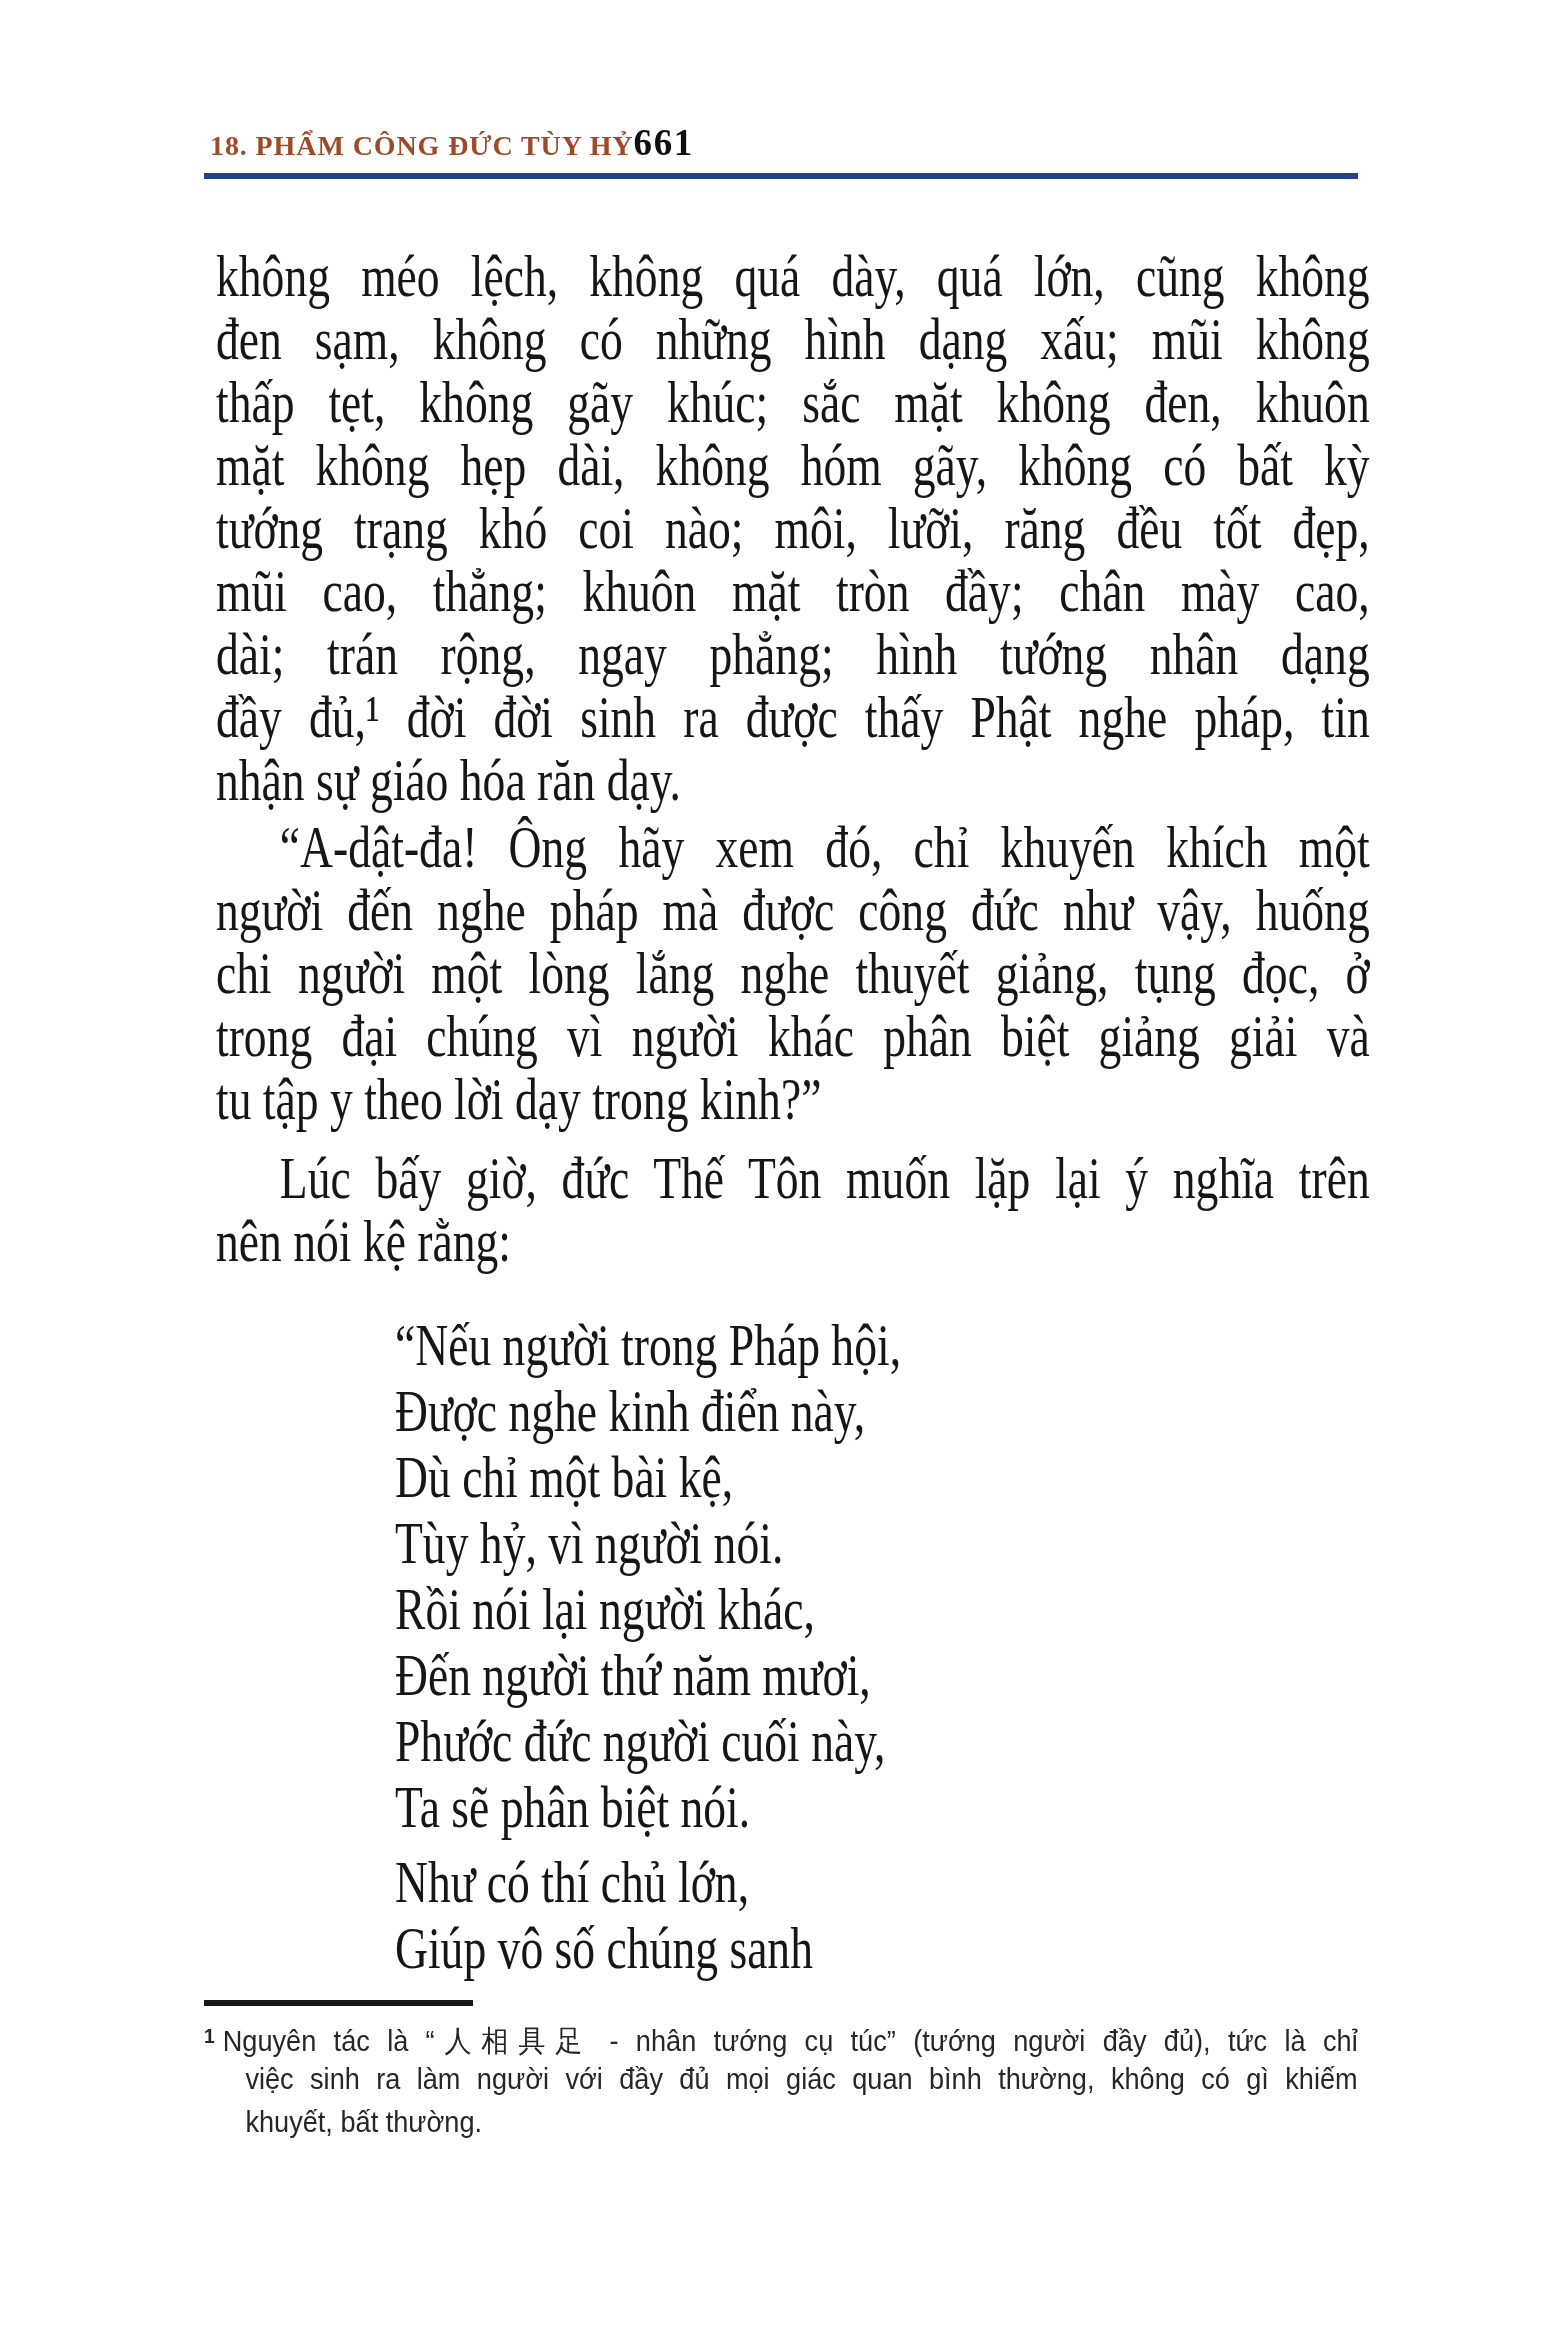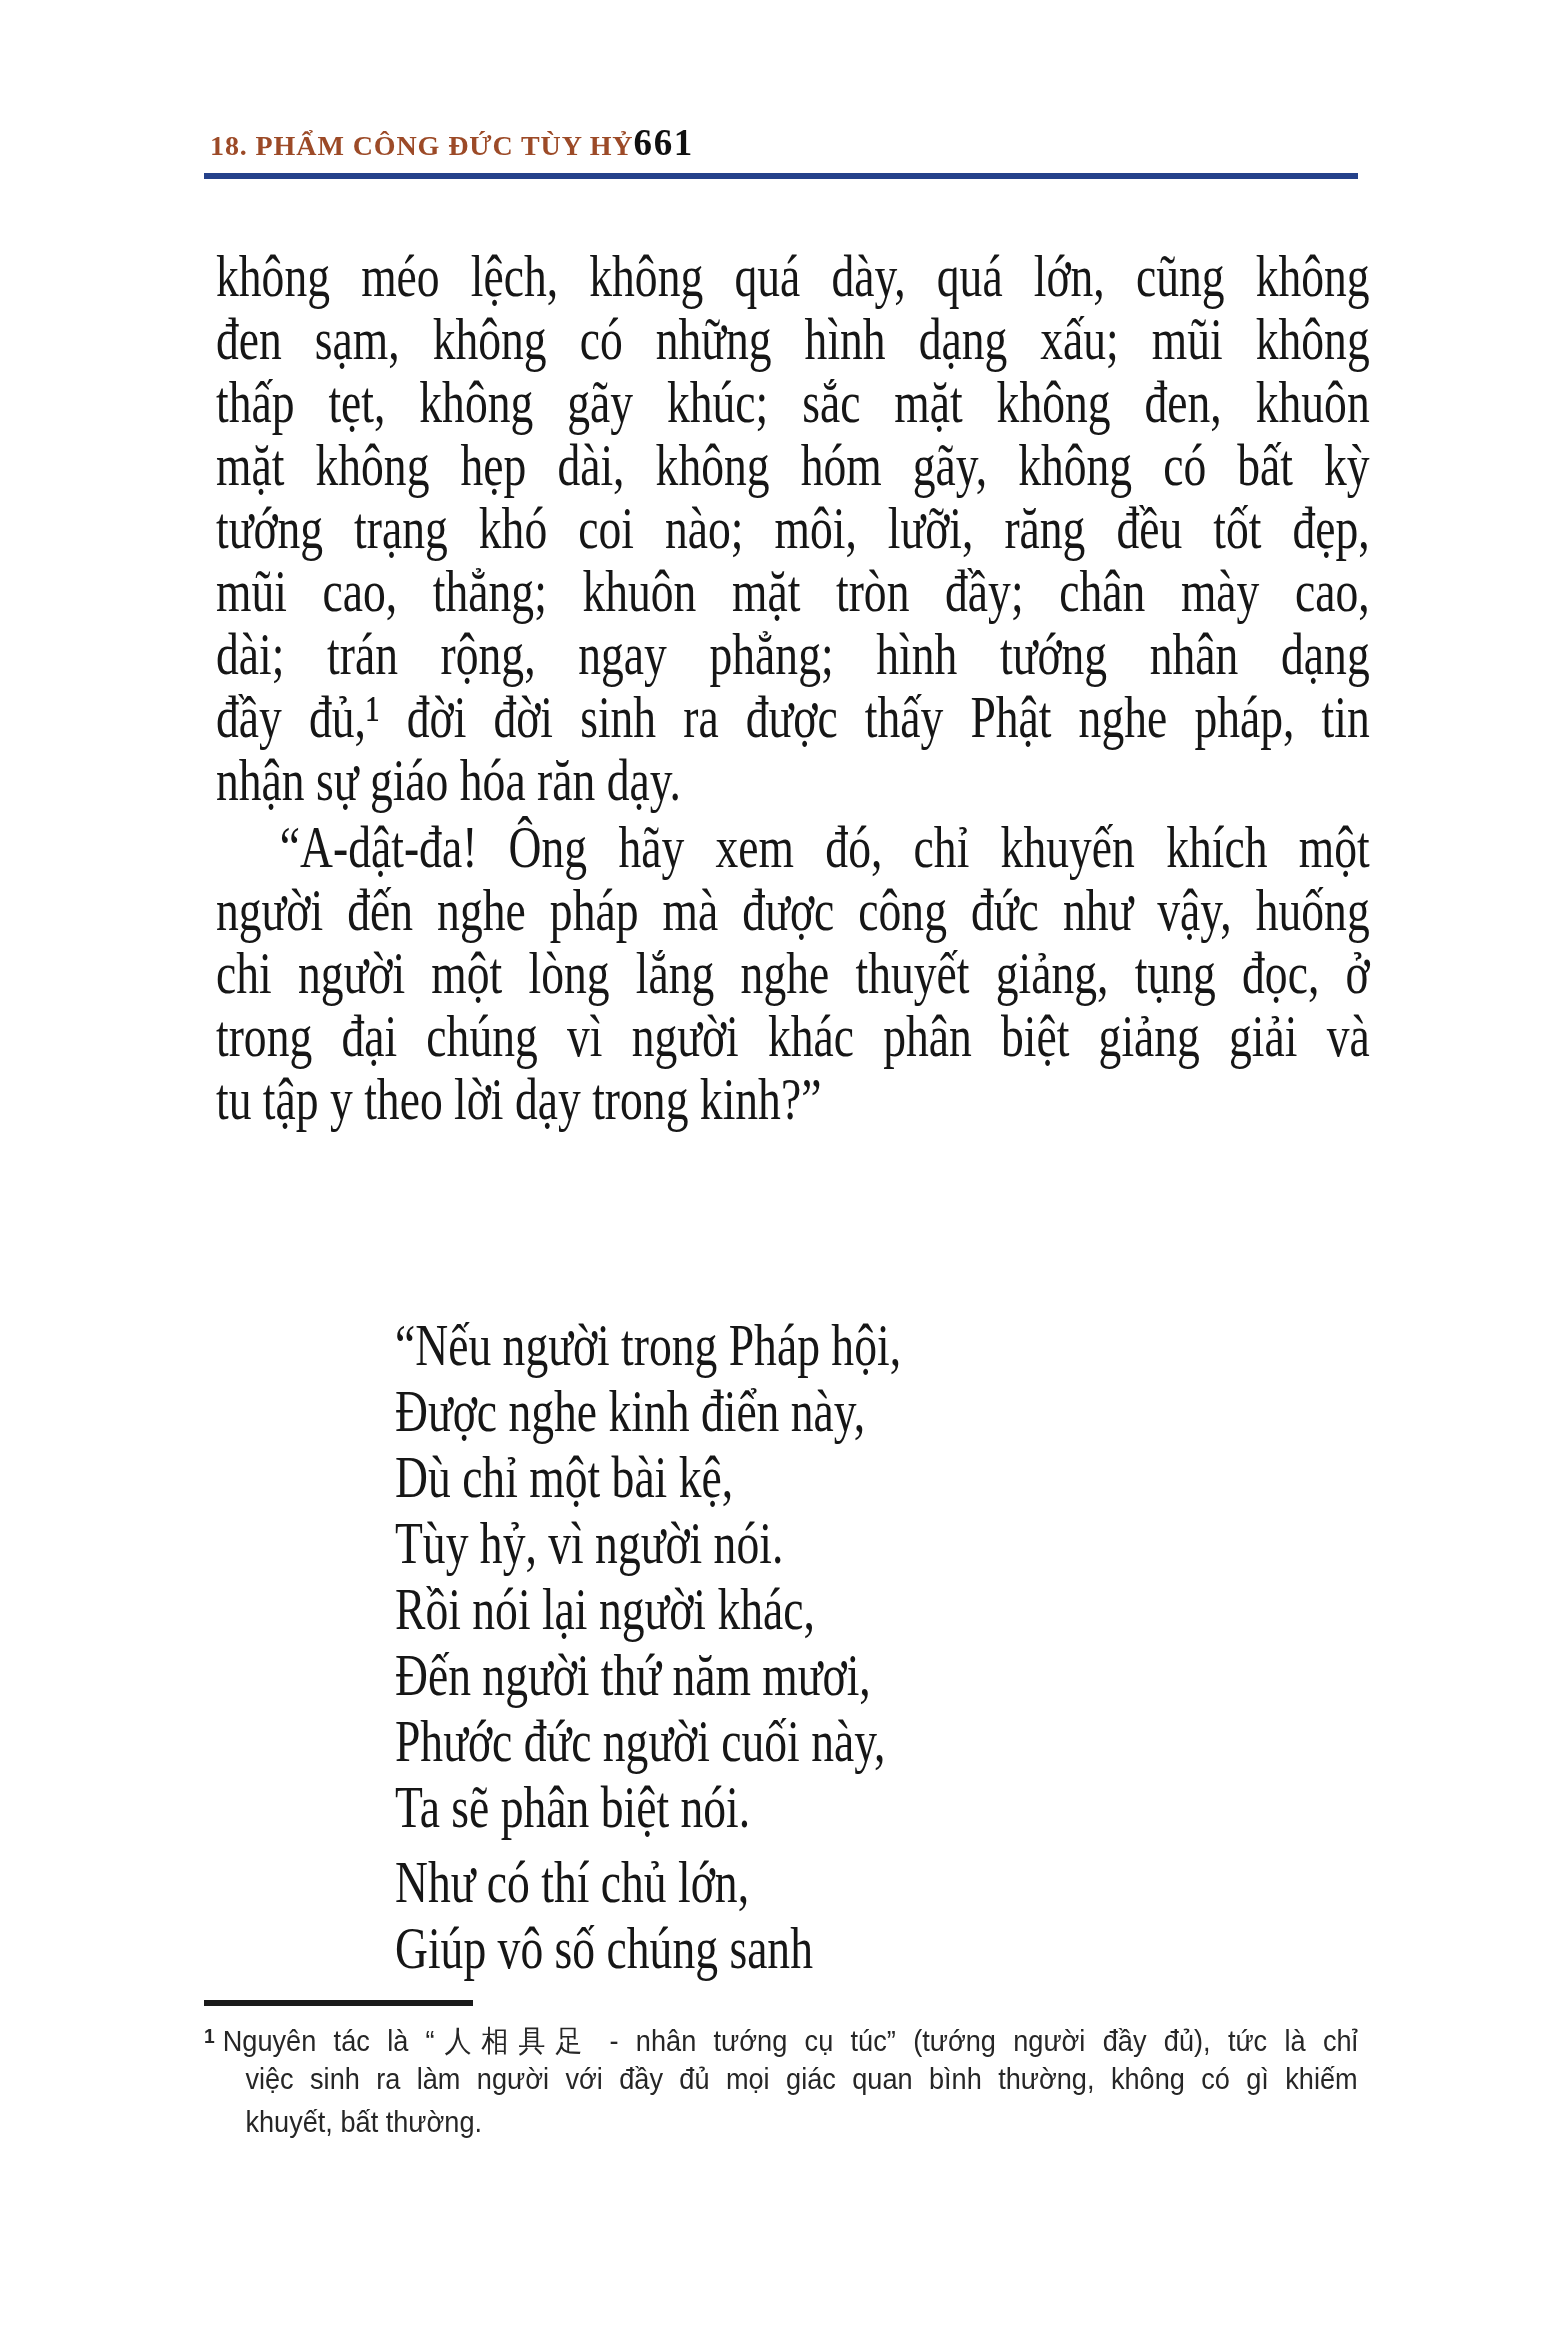--- a/index.html
+++ b/index.html
@@ -85,20 +85,24 @@
   </div>
 
   <div class="pblock" style="top:816px">
     <div class="bline findent">“A-dật-đa! Ông hãy xem đó, chỉ khuyến khích một</div>
     <div class="bline">người đến nghe pháp mà được công đức như vậy, huống</div>
     <div class="bline">chi người một lòng lắng nghe thuyết giảng, tụng đọc, ở</div>
     <div class="bline">trong đại chúng vì người khác phân biệt giảng giải và</div>
     <div class="bline last">tu tập y theo lời dạy trong kinh?”</div>
   </div>
 
+  <div class="pblock" style="top:1147px">
+    <div class="bline findent">Lúc bấy giờ, đức Thế Tôn muốn lặp lại ý nghĩa trên</div>
+    <div class="bline last">nên nói kệ rằng:</div>
+  </div>
 
   <div class="verse" style="top:1312px">
     <div class="vline">“Nếu người trong Pháp hội,</div>
     <div class="vline">Được nghe kinh điển này,</div>
     <div class="vline">Dù chỉ một bài kệ,</div>
     <div class="vline">Tùy hỷ, vì người nói.</div>
     <div class="vline">Rồi nói lại người khác,</div>
     <div class="vline">Đến người thứ năm mươi,</div>
     <div class="vline">Phước đức người cuối này,</div>
     <div class="vline">Ta sẽ phân biệt nói.</div>

